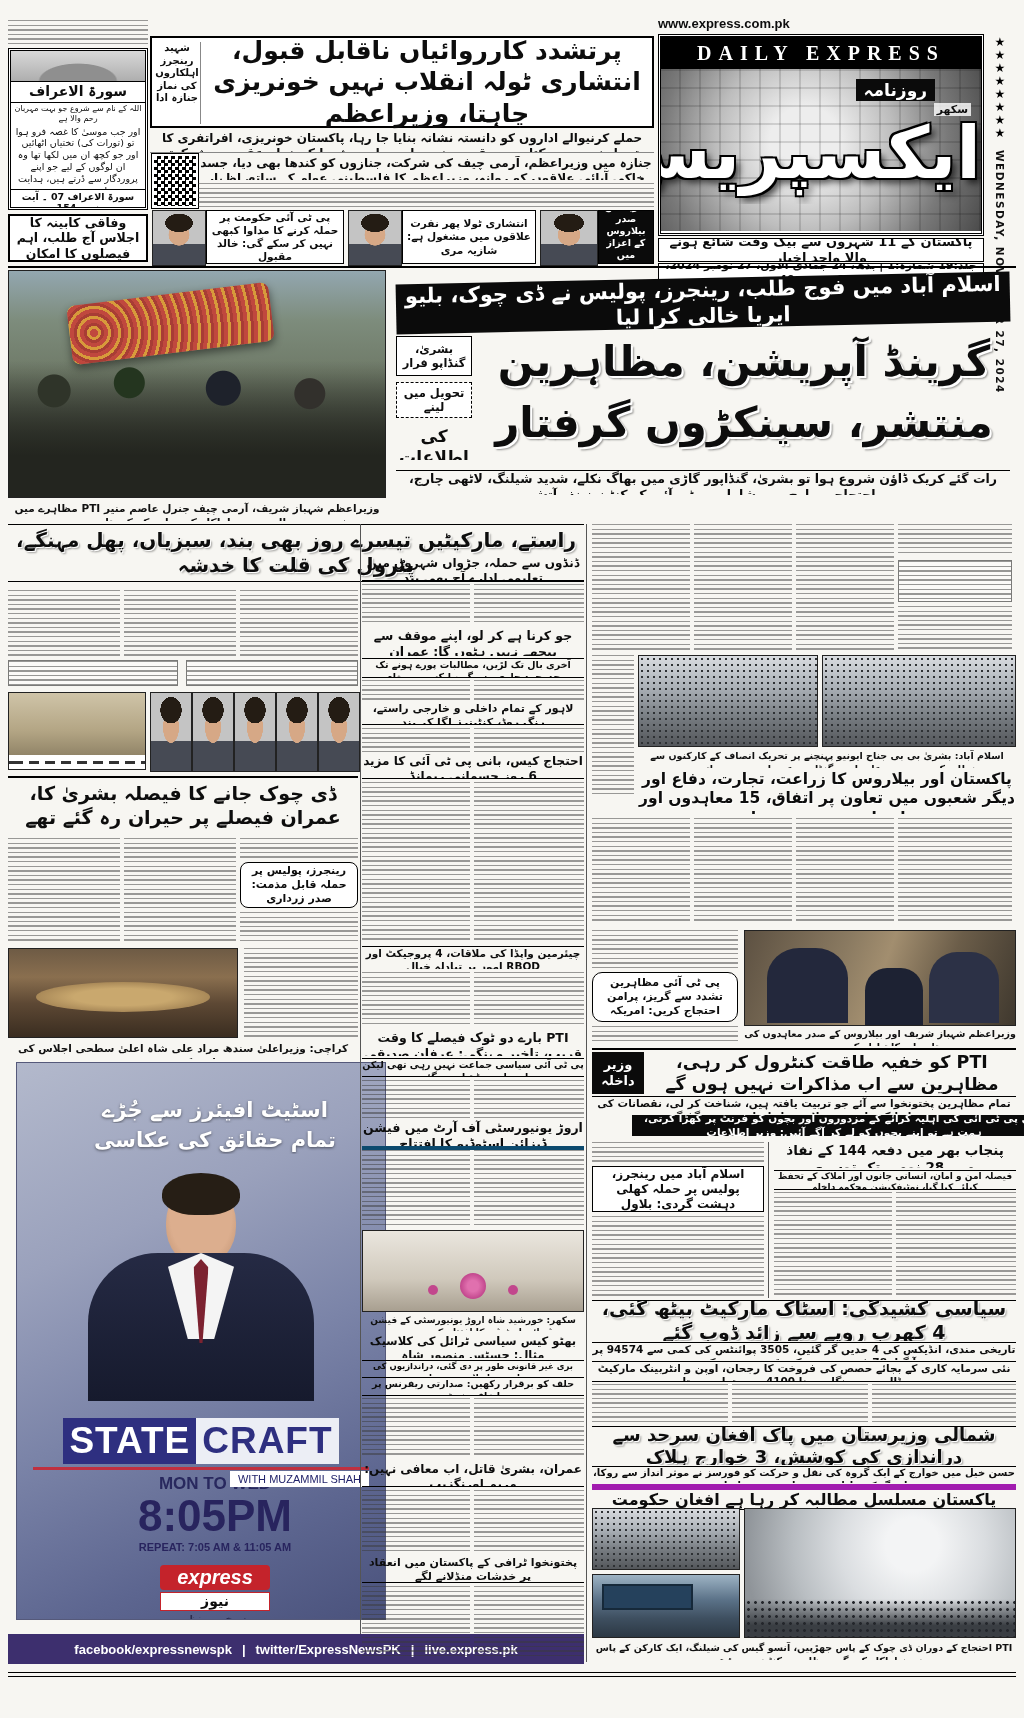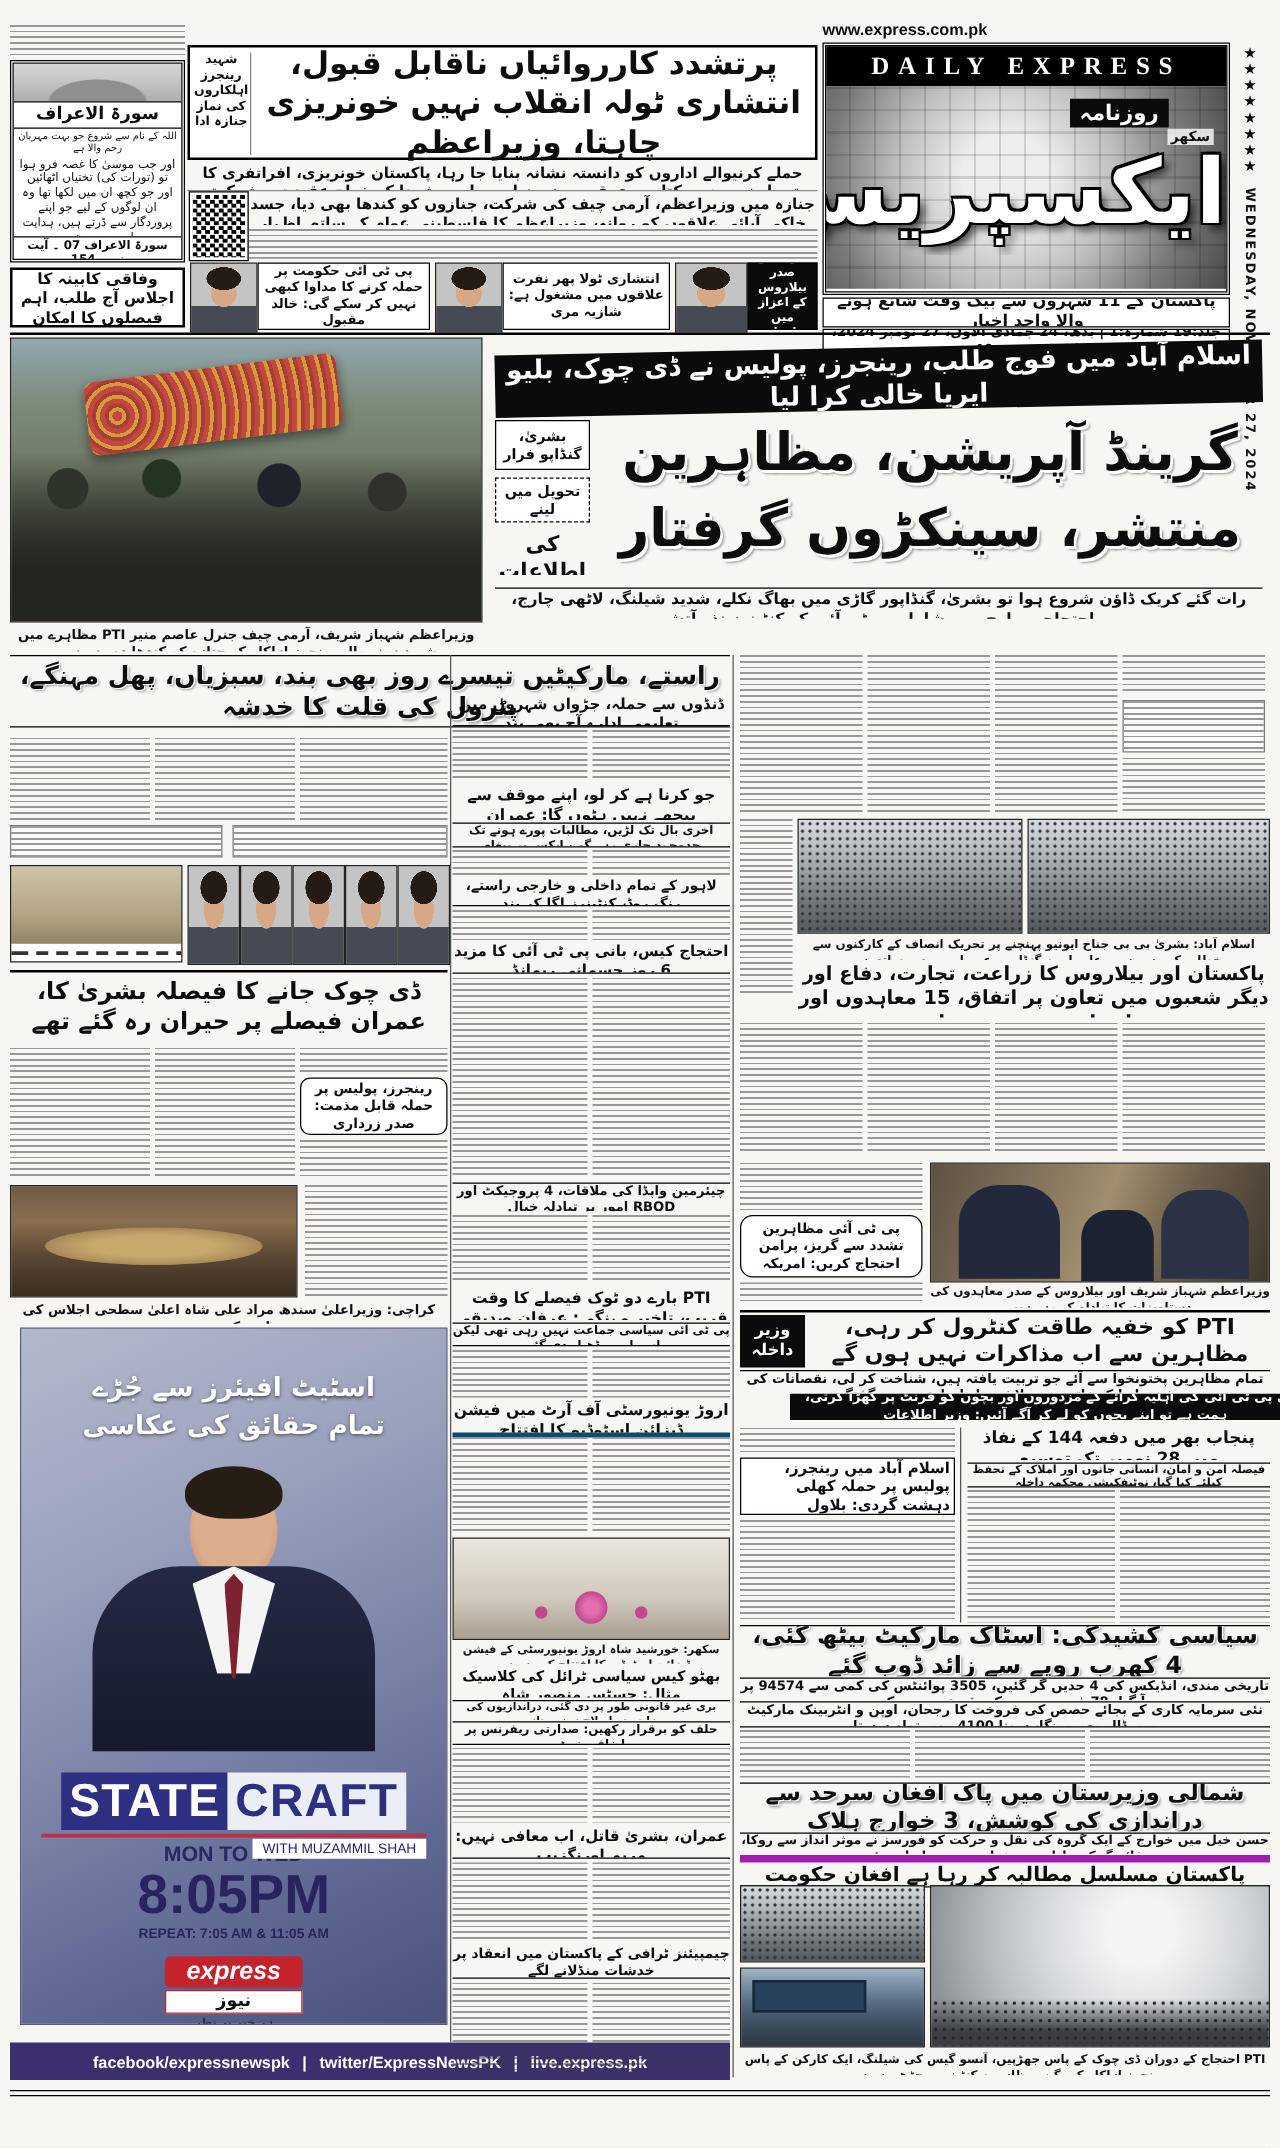--- a/index.html
+++ b/index.html
@@ -150,21 +150,21 @@
   <div class="abs tx" style="left:124px;top:838px;width:112px;height:106px;"></div>
   <div class="abs tx" style="left:240px;top:838px;width:118px;height:20px;"></div>
   <div class="abs bx h" style="left:240px;top:862px;width:118px;height:46px;font-size:11px;border-radius:8px;">رینجرز، پولیس پر حملہ قابل مذمت: صدر زرداری</div>
   <div class="abs tx" style="left:240px;top:912px;width:118px;height:32px;"></div>
 
   <div class="ph ph-meeting" style="left:8px;top:948px;width:230px;height:90px;"></div>
   <div class="abs tx" style="left:244px;top:948px;width:114px;height:90px;"></div>
   <div class="abs cap" style="left:8px;top:1041px;width:350px;height:18px;">کراچی: وزیراعلیٰ سندھ مراد علی شاہ اعلیٰ سطحی اجلاس کی صدارت کر رہے ہیں</div>
 
   <div class="abs" style="left:16px;top:1062px;width:340px;height:556px;overflow:hidden;border:1px solid #55597a;
-       background:linear-gradient(155deg,#b3b9cc 0%,#9aa1bc 30%,#7b84a8 55%,#5d6690 80%,#4a527c 100%);">
+       background:linear-gradient(155deg,#b3b9cc 0%,#9aa1bc 30%,#7b84a8 55%,#5d6690 80%,#4a527c 100%);padding-left:28px;">
     <div class="h" style="color:#fff;font-size:21px;margin-top:34px;text-shadow:0 1px 3px #0008;">اسٹیٹ افیئرز سے جُڑے</div>
     <div class="h" style="color:#fff;font-size:21px;margin-top:4px;text-shadow:0 1px 3px #0008;">تمام حقائق کی عکاسی</div>
     <div class="abs" style="left:0;right:0;top:118px;">
       <div class="host-head"></div>
       <div class="host-body"></div>
     </div>
     <div class="abs" style="left:16px;top:352px;right:16px;height:52px;display:flex;align-items:center;justify-content:center;
          font-family:'Liberation Sans',sans-serif;font-weight:bold;font-size:37px;letter-spacing:1px;border-bottom:3px solid #c03040;">
       <span style="background:#2e2f80;color:#fff;padding:2px 6px;">STATE</span>
         <span style="color:#2e2f80;background:#eceef5;padding:2px 6px;">CRAFT</span>
@@ -219,21 +219,21 @@
   <div class="ph ph-ribbon" style="left:362px;top:1230px;width:222px;height:82px;"></div>
   <div class="abs cap" style="left:362px;top:1314px;width:222px;height:17px;font-size:9px;">سکھر: خورشید شاہ اروڑ یونیورسٹی کے فیشن ڈیزائن اسٹوڈیو کا افتتاح کر رہے ہیں</div>
   <div class="abs h" style="left:362px;top:1334px;width:222px;height:24px;font-size:11.5px;">بھٹو کیس سیاسی ٹرائل کی کلاسیک مثال: جسٹس منصور شاہ</div>
   <div class="abs h" style="left:362px;top:1360px;width:222px;height:15px;font-size:8.5px;border-top:1px solid #000;">بری غیر قانونی طور پر دی گئی، دراندازیوں کی مزاحمت، اصلاح ہونی چاہیے</div>
   <div class="abs h" style="left:362px;top:1377px;width:222px;height:17px;font-size:9.5px;border-top:1px solid #000;border-bottom:1px solid #000;">حلف کو برقرار رکھیں: صدارتی ریفرنس پر اضافی نوٹ</div>
   <div class="abs tx" style="left:362px;top:1398px;width:108px;height:60px;"></div>
   <div class="abs tx" style="left:474px;top:1398px;width:110px;height:60px;"></div>
   <div class="abs h" style="left:362px;top:1462px;width:222px;height:24px;font-size:12px;border-bottom:1px solid #000;">عمران، بشریٰ قاتل، اب معافی نہیں: مریم اورنگزیب</div>
   <div class="abs tx" style="left:362px;top:1490px;width:108px;height:62px;"></div>
   <div class="abs tx" style="left:474px;top:1490px;width:110px;height:62px;"></div>
-  <div class="abs h" style="left:362px;top:1556px;width:222px;height:26px;font-size:11px;border-bottom:1px solid #000;">چیمپیئنز ٹرافی کے پاکستان میں انعقاد پر خدشات منڈلانے لگے</div>
+  <div class="abs h" style="left:362px;top:1556px;width:222px;height:26px;font-size:11px;border-bottom:1px solid #000;">پختونخوا ٹرافی کے پاکستان میں انعقاد پر خدشات منڈلانے لگے</div>
   <div class="abs tx" style="left:362px;top:1586px;width:108px;height:74px;"></div>
   <div class="abs tx" style="left:474px;top:1586px;width:110px;height:74px;"></div>
 
   <div class="abs tx" style="left:592px;top:524px;width:98px;height:126px;"></div>
   <div class="abs tx" style="left:694px;top:524px;width:98px;height:126px;"></div>
   <div class="abs tx" style="left:796px;top:524px;width:98px;height:126px;"></div>
   <div class="abs tx" style="left:898px;top:524px;width:114px;height:32px;"></div>
   <div class="abs bx tx" style="left:898px;top:560px;width:114px;height:42px;"></div>
   <div class="abs tx" style="left:898px;top:606px;width:114px;height:44px;"></div>
 
@@ -255,21 +255,21 @@
 
   <div class="abs" style="left:592px;top:1048px;width:424px;height:46px;border-top:2px solid #000;">
     <div class="abs rev h" style="left:0;top:2px;width:52px;height:42px;font-size:13px;display:flex;align-items:center;justify-content:center;">وزیر داخلہ</div>
     <div class="abs h" style="left:56px;top:2px;width:368px;height:42px;font-size:17.5px;text-shadow:1px 1px 0 #fff;">PTI کو خفیہ طاقت کنٹرول کر رہی، مظاہرین سے اب مذاکرات نہیں ہوں گے</div>
   </div>
   <div class="abs h" style="left:592px;top:1096px;width:424px;height:17px;font-size:10.5px;border-top:1px solid #000;">تمام مظاہرین پختونخوا سے آئے جو تربیت یافتہ ہیں، شناخت کر لی، نقصانات کی ذمہ دار ایک خاتون، جو لاشیں لینا چاہتی ہیں، گفتگو</div>
   <div class="abs rev h" style="left:592px;top:1115px;width:424px;height:21px;font-size:10.5px;display:flex;align-items:center;justify-content:center;margin-left:40px;">بانی پی ٹی آئی کی اہلیہ کرائے کے مزدوروں اور بچوں کو فرنٹ پر کھڑا کرتی، ہمت ہے تو اپنے بچوں کو لے کر آگے آئیں: وزیر اطلاعات</div>
 
   <div class="abs vrule" style="left:768px;top:1142px;height:156px;"></div>
   <div class="abs tx" style="left:592px;top:1142px;width:172px;height:20px;"></div>
-  <div class="abs bx h" style="left:592px;top:1166px;width:172px;height:46px;font-size:12px;text-align:right;">اسلام آباد میں رینجرز، پولیس پر حملہ کھلی دہشت گردی: بلاول</div>
+  <div class="abs bx h" style="left:592px;top:1166px;width:172px;height:46px;font-size:12px;">اسلام آباد میں رینجرز، پولیس پر حملہ کھلی دہشت گردی: بلاول</div>
   <div class="abs tx" style="left:592px;top:1216px;width:172px;height:82px;"></div>
   <div class="abs h" style="left:774px;top:1142px;width:242px;height:26px;font-size:13.5px;">پنجاب بھر میں دفعہ 144 کے نفاذ میں 28 نومبر تک توسیع</div>
   <div class="abs h" style="left:774px;top:1170px;width:242px;height:18px;font-size:9px;border-top:1px solid #000;border-bottom:1px solid #000;">فیصلہ امن و امان، انسانی جانوں اور املاک کے تحفظ کیلئے کیا گیا، نوٹیفکیشن محکمہ داخلہ</div>
   <div class="abs tx" style="left:774px;top:1192px;width:118px;height:106px;"></div>
   <div class="abs tx" style="left:896px;top:1192px;width:120px;height:106px;"></div>
 
   <div class="abs h" style="left:592px;top:1300px;width:424px;height:40px;font-size:19px;text-shadow:1px 1px 0 #fff,2px 2px 2px #0005;border-top:1.5px solid #000;display:flex;align-items:center;justify-content:center;">سیاسی کشیدگی: اسٹاک مارکیٹ بیٹھ گئی، 4 کھرب روپے سے زائد ڈوب گئے</div>
   <div class="abs h" style="left:592px;top:1342px;width:424px;height:17px;font-size:10.5px;border-top:1px solid #000;">تاریخی مندی، انڈیکس کی 4 حدیں گر گئیں، 3505 پوائنٹس کی کمی سے 94574 پر آ گیا، 78 فیصد حصص کی قیمتوں میں کمی</div>
   <div class="abs h" style="left:592px;top:1361px;width:424px;height:19px;font-size:10.5px;border-top:1px solid #000;border-bottom:1px solid #000;">نئی سرمایہ کاری کے بجائے حصص کی فروخت کا رجحان، اوپن و انٹربینک مارکیٹ میں ڈالر پھر مہنگا، سونا 4100 روپے تولہ سستا</div>
   <div class="abs tx" style="left:592px;top:1384px;width:136px;height:38px;"></div>

